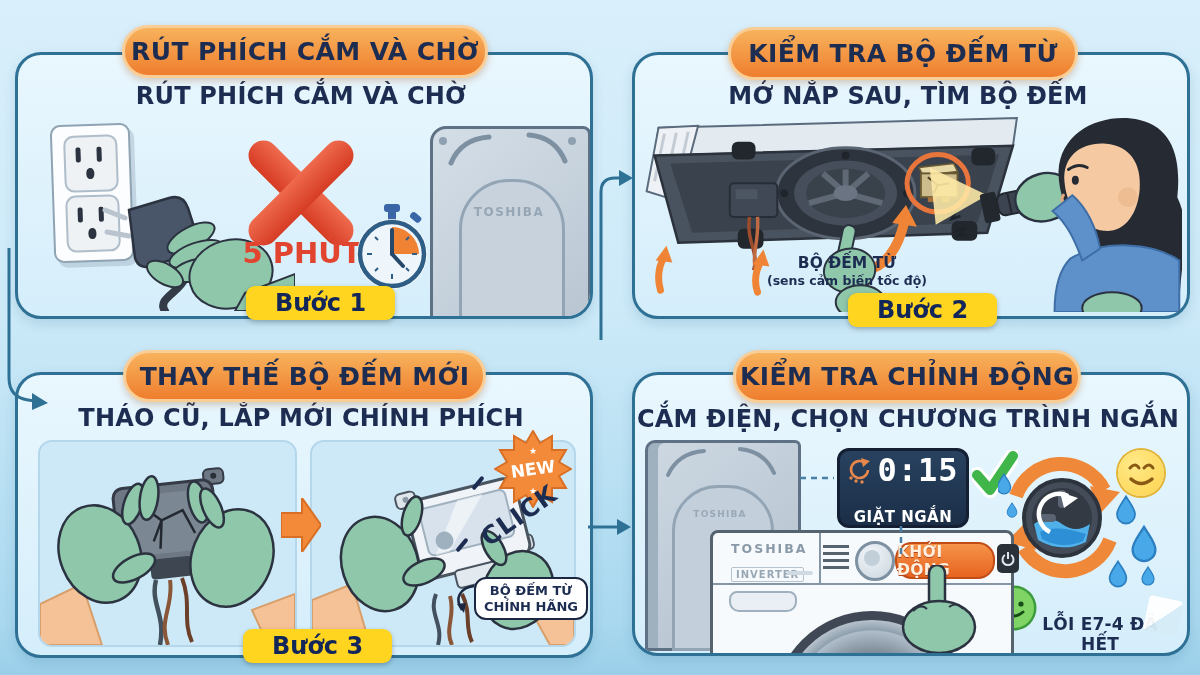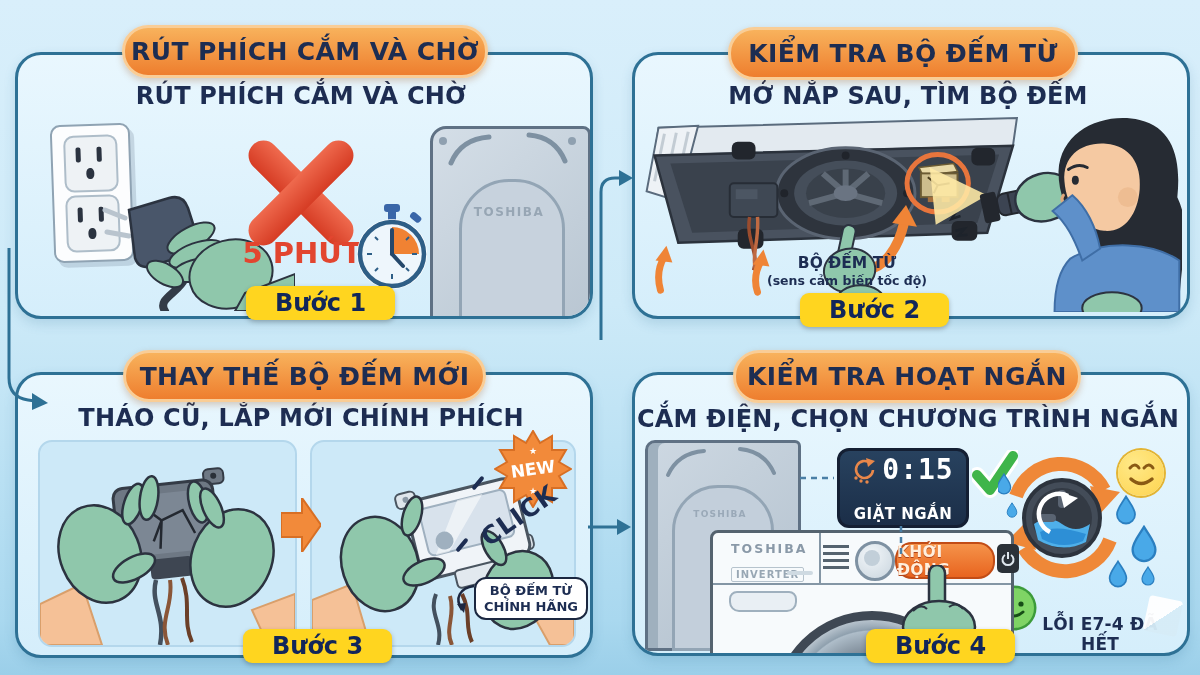--- a/index.html
+++ b/index.html
@@ -315,21 +315,21 @@
 
     <div class="abs" style="left:202px;top:73px;width:126px;height:74px;border-radius:12px;background:linear-gradient(180deg,#28425f,#1b2e48);border:3px solid #141f33;z-index:4;display:flex;flex-direction:column;align-items:center;justify-content:center;">
       <div style="display:flex;align-items:center;gap:6px;">
         <svg width="24" height="28" viewBox="0 0 24 28">
           <path d="M18,7 A8.5,8.5 0 1 0 21,14" stroke="#e8874a" stroke-width="2.6" fill="none"></path>
           <polygon points="14,2 23,5 16,11" fill="#e8874a"></polygon>
           <circle cx="4" cy="22" r="1.7" fill="#e8874a"></circle>
             <circle cx="9" cy="25" r="1.7" fill="#e8874a"></circle>
             <circle cx="15" cy="26" r="1.7" fill="#e8874a"></circle>
         </svg>
-        <span style="font-family:'DejaVu Sans Mono',monospace;font-size:28px;font-weight:800;color:#ffffff;letter-spacing:1px;">0:15</span>
+        <span style="font-family:'DejaVu Sans Mono',monospace;font-size:32px;font-weight:800;color:#ffffff;letter-spacing:1px;">0:15</span>
       </div>
       <div style="font-size:15px;font-weight:800;color:#ffffff;letter-spacing:.5px;margin-top:19px;">GIẶT NGẮN</div>
     </div>
 
     <svg class="abs" style="left:337px;top:75px;" width="46" height="48" viewBox="0 0 46 48">
       <path d="M5,25 L18,40 L41,6" stroke="#ffffff" stroke-width="16" fill="none" stroke-linecap="round" stroke-linejoin="round"></path>
       <path d="M5,25 L18,40 L41,6" stroke="#3fb54a" stroke-width="10" fill="none" stroke-linecap="round" stroke-linejoin="round"></path>
     </svg>
 
     <svg class="abs" style="left:363px;top:73px;" width="168" height="148" viewBox="0 0 168 148">
@@ -385,25 +385,24 @@
     </g>
     <g stroke="#4a7fa6" stroke-width="2.5" fill="none" stroke-dasharray="6,5">
       <path d="M800,478 L834,478"></path>
       <path d="M901,526 L901,556"></path>
     </g>
   </svg>
 
   <div class="pill" style="left:122px;top:25px;width:360px;height:47px;">RÚT PHÍCH CẮM VÀ CHỜ</div>
   <div class="pill" style="left:728px;top:27px;width:344px;height:47px;">KIỂM TRA BỘ ĐẾM TỪ</div>
   <div class="pill" style="left:123px;top:350px;width:357px;height:46px;text-align:right;">THAY THẾ BỘ ĐẾM MỚI</div>
-  <div class="pill" style="left:733px;top:350px;width:342px;height:47px;">KIỂM TRA HOẠT NGẮN</div>
+  <div class="pill" style="left:733px;top:350px;width:342px;height:47px;">KIỂM TRA CHỈNH ĐỘNG</div>
 
   <div class="subtitle" style="left:18px;top:82px;width:566px;">RÚT PHÍCH CẮM VÀ CHỜ</div>
   <div class="subtitle" style="left:635px;top:82px;width:546px;">MỞ NẮP SAU, TÌM BỘ ĐẾM</div>
   <div class="subtitle" style="left:18px;top:404px;width:566px;">THÁO CŨ, LẮP MỚI CHÍNH PHÍCH</div>
   <div class="subtitle" style="left:632px;top:405px;width:552px;">CẮM ĐIỆN, CHỌN CHƯƠNG TRÌNH NGẮN</div>
 
   <div class="badge" style="left:246px;top:286px;">Bước 1</div>
-  <div class="badge" style="left:800px;top:293px;">Bước 2</div>
+  <div class="badge" style="left:848px;top:293px;">Bước 2</div>
   <div class="badge" style="left:243px;top:629px;">Bước 3</div>
-  <div class="badge" style="left:866px;top:629px;">Bước 4</div>
 
 </div>
 
 </body></html>

